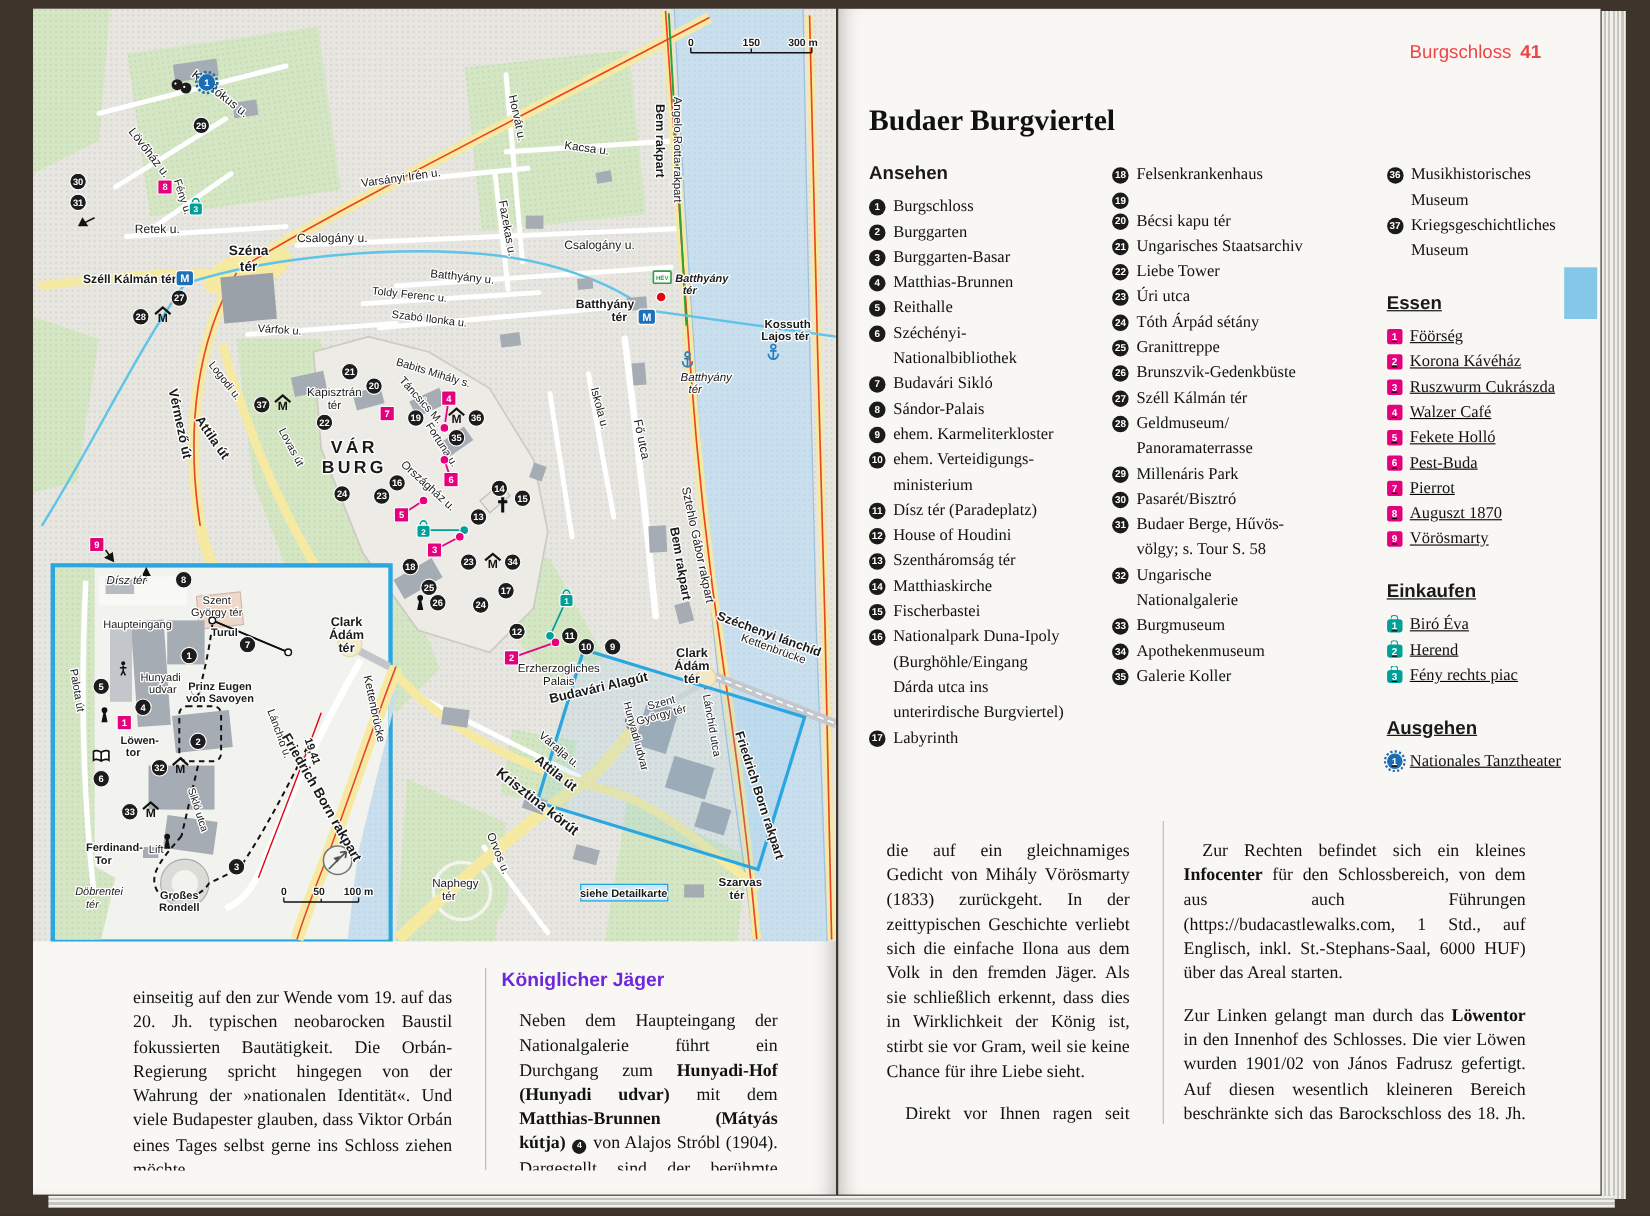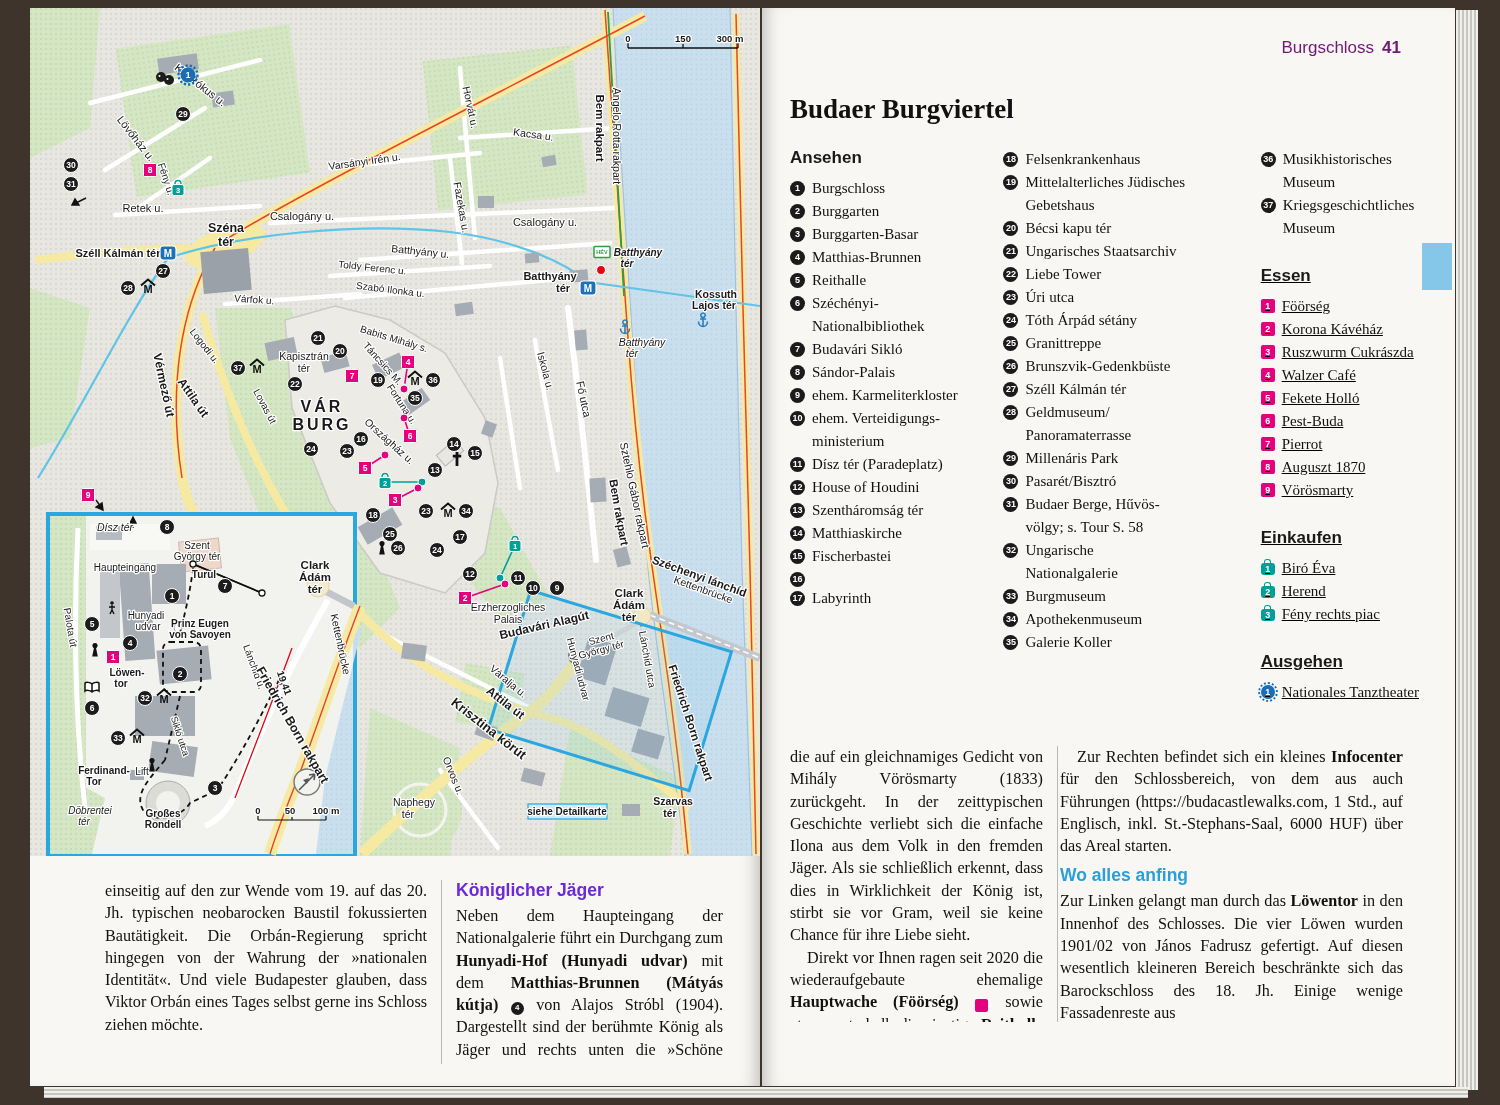--- a/index.html
+++ b/index.html
@@ -12,27 +12,27 @@
   .page{position:absolute;top:8px;height:1078px;background:#f8f7f4;}
   .page-left{left:30px;width:730px;box-shadow:inset -14px 0 18px -12px rgba(0,0,0,.28);}
   .page-right{left:762px;width:693px;box-shadow:inset 14px 0 18px -12px rgba(0,0,0,.28);}
   #map{position:absolute;left:0;top:0;}
 
   
   .lp-articles{position:absolute;left:75px;top:872px;width:618px;height:184px;display:flex;overflow:hidden;}
   .lp-articles .c1{width:322px;padding-right:14px;}
   .lp-articles .c2{flex:1;border-left:1px solid #b9b7b3;padding-left:14px;}
   .art{font-family:"Liberation Serif",serif;font-size:16.2px;line-height:22.3px;color:#111;text-align:justify;}
-  .art p{margin:0;}
+  .art p{margin:16px;}
   .art p.ind{text-indent:17px;}
   .cyan-h{font:700 17.5px/1.2 "Liberation Sans",sans-serif;color:#6d28d9;margin:0 0 4px 0;}
   .cyan-h2{font:700 17.5px/1.2 "Liberation Sans",sans-serif;color:#2b9fd6;margin:8px 0 4px 0;}
 
   
-  .rp-header{position:absolute;top:30px;right:54px;font:400 17px "Liberation Sans",sans-serif;color:#701a75;}
+  .rp-header{position:absolute;top:30px;right:54px;font:400 17px "Liberation Sans",sans-serif;color:#ef4444;}
   .rp-header b{font-weight:700;margin-left:8px;}
   .rp-title{position:absolute;left:28px;top:86px;font:700 27px "Liberation Serif",serif;color:#111;}
   .dir{position:absolute;left:28px;top:140px;right:36px;display:flex;gap:44px;}
   .dcol1{width:178px;}
   .dcol2{width:224px;}
   .dcol3{flex:1;}
   .dir h4{font:700 17px "Liberation Sans",sans-serif;color:#1a1a1a;margin:0 0 9px 0;}
   .dsec{margin:0;}
   .dsec.gap{margin-top:26px;text-decoration:underline;}
   .ditem{display:flex;gap:7px;align-items:flex-start;font:15px/23px "Liberation Serif",serif;color:#111;white-space:nowrap;}
@@ -791,43 +791,45 @@
               </span>
             </div>
             <div class="ditem">
               <span class="bdg">15</span>
               <span class="dlines">
                 <span>Fischerbastei</span>
               </span>
             </div>
             <div class="ditem">
               <span class="bdg">16</span>
+              <span class="dlines">
+                <span>Nationalpark Duna-Ipoly</span>
+                <span>(Burghöhle/Eingang</span>
+                <span>Dárda utca ins</span>
+                <span>unterirdische Burgviertel)</span>
+              </span>
             </div>
             <div class="ditem">
               <span class="bdg">17</span>
               <span class="dlines">
                 <span>Labyrinth</span>
               </span>
             </div>
           </div>
         </div>
       <div class="dcol2">
           <div class="dsec">
             <div class="ditem">
               <span class="bdg">18</span>
               <span class="dlines">
                 <span>Felsenkrankenhaus</span>
               </span>
             </div>
             <div class="ditem">
               <span class="bdg">19</span>
-              <span class="dlines">
-                <span>Mittelalterliches Jüdisches</span>
-                <span>Gebetshaus</span>
-              </span>
             </div>
             <div class="ditem">
               <span class="bdg">20</span>
               <span class="dlines">
                 <span>Bécsi kapu tér</span>
               </span>
             </div>
             <div class="ditem">
               <span class="bdg">21</span>
               <span class="dlines">
@@ -1032,21 +1034,20 @@
 
     <div class="rp-articles">
       <div class="ca art">
           <p><span>die auf ein gleichnamiges Gedicht von Mihály Vörösmarty (1833) zurückgeht. In der zeittypischen Geschichte verliebt sich die einfache Ilona aus dem Volk in den fremden Jäger. Als sie schließlich erkennt, dass dies in Wirklichkeit der König ist, stirbt sie vor Gram, weil sie keine Chance für ihre Liebe sieht.</span></p>
           <p class="ind"><span>Direkt vor Ihnen ragen seit 2020 die wiederaufgebaute ehemalige </span><strong>Hauptwache (Föörség) </strong><span class="mk e">1</span><span> sowie etwas unterhalb die einstige </span><strong>Reithalle (Lovarda) </strong></p>
         </div>
       <div class="cb">
         <div class="art">
             <p class="ind"><span>Zur Rechten befindet sich ein kleines </span><strong>Infocenter</strong><span> für den Schlossbereich, von dem aus auch Führungen (https://budacastlewalks.com, 1 Std., auf Englisch, inkl. St.-Stephans-Saal, 6000 HUF) über das Areal starten.</span></p>
           </div>
-        <h3 class="cyan-h2">Wo alles anfing</h3>
         <div class="art">
             <p><span>Zur Linken gelangt man durch das </span><strong>Löwentor</strong><span> in den Innenhof des Schlosses. Die vier Löwen wurden 1901/02 von János Fadrusz gefertigt. Auf diesen wesentlich kleineren Bereich beschränkte sich das Barockschloss des 18. Jh. Einige wenige Fassadenreste aus</span></p>
           </div>
       </div>
     </div>
 
     <div class="tab"></div>
   </div>
 </div>
 

